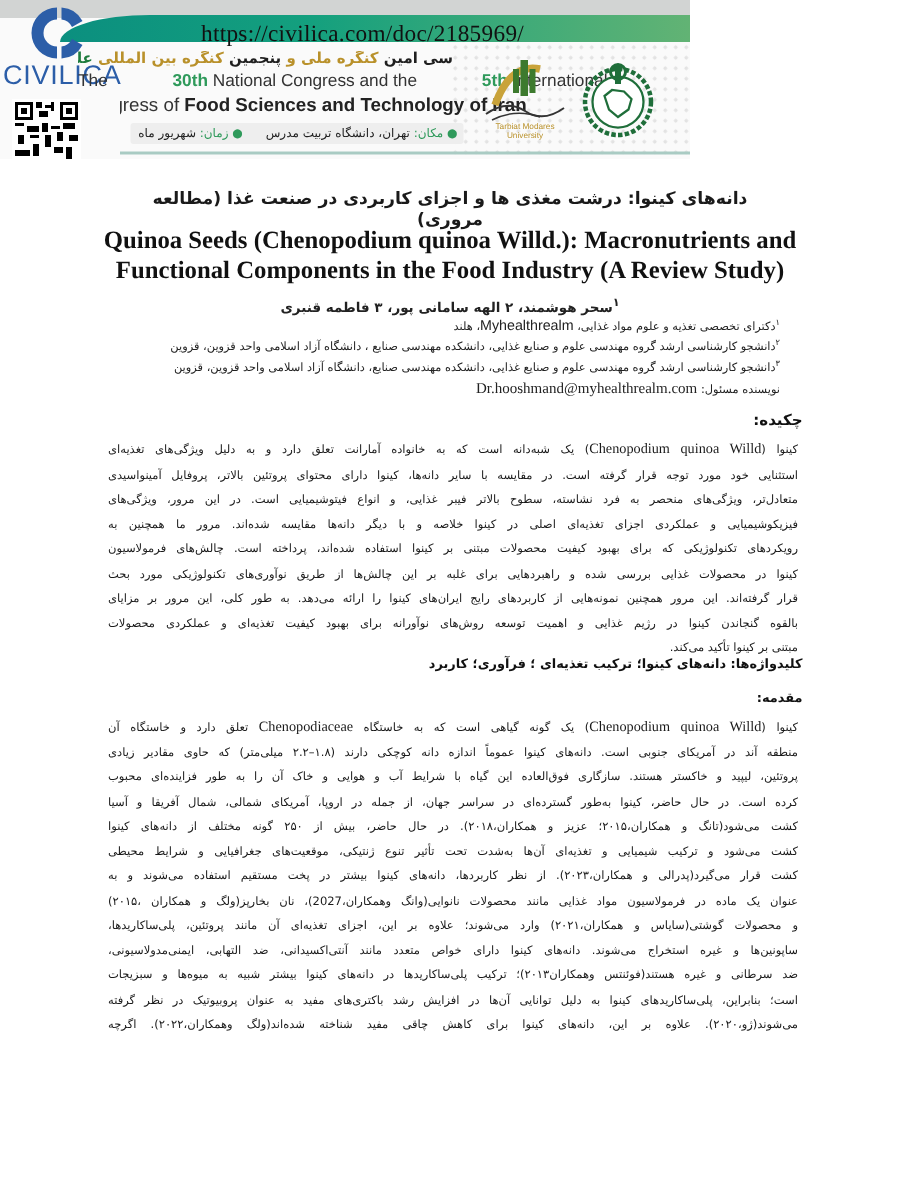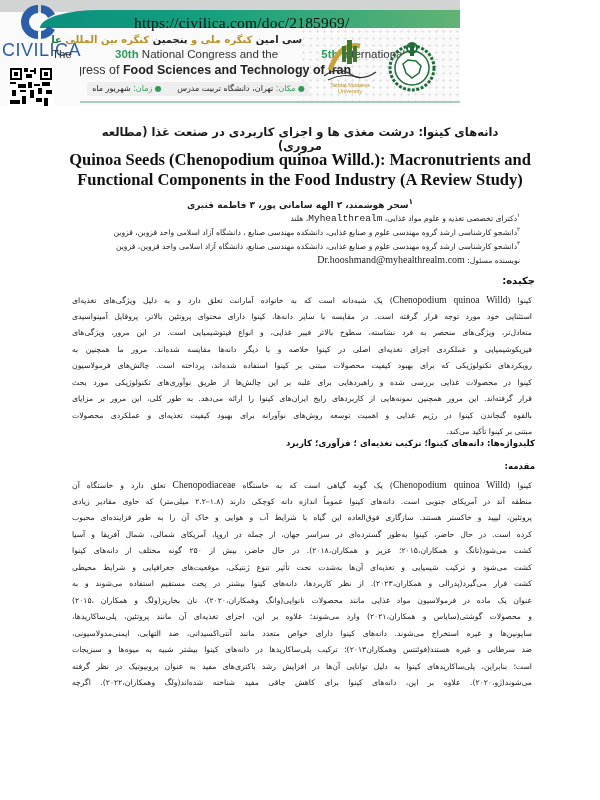--- a/index.html
+++ b/index.html
@@ -164,21 +164,21 @@
 </svg>
 
 <div class="fa-title">دانه‌های کینوا: درشت مغذی ها و اجزای کاربردی در صنعت غذا (مطالعه مروری)</div>
 <div class="en-title">
   <div>Quinoa Seeds (Chenopodium quinoa Willd.): Macronutrients and</div>
   <div>Functional Components in the Food Industry (A Review Study)</div>
 </div>
 
 <div class="authors"><sup>۱</sup><span>سحر هوشمند، ۲ الهه سامانی پور، ۳ فاطمه قنبری</span></div>
 
-<div class="affil aff1"><sup>۱</sup><span>دکترای تخصصی تغذیه و علوم مواد غذایی، </span><span style="font-family:Liberation Mono, monospace;font-size:9.5px;">Myhealthrealm</span><span>، هلند</span></div>
+<div class="affil aff1"><sup>۱</sup><span>دکترای تخصصی تغذیه و علوم مواد غذایی، </span><span style="font-family:Liberation Sans, sans-serif;font-size:9.5px;">Myhealthrealm</span><span>، هلند</span></div>
 <div class="affil aff2"><sup>۲</sup><span>دانشجو کارشناسی ارشد گروه مهندسی علوم و صنایع غذایی، دانشکده مهندسی صنایع ، دانشگاه آزاد اسلامی واحد قزوین، قزوین</span></div>
 <div class="affil aff3"><sup>۳</sup><span>دانشجو کارشناسی ارشد گروه مهندسی علوم و صنایع غذایی، دانشکده مهندسی صنایع، دانشگاه آزاد اسلامی واحد قزوین، قزوین</span></div>
 <div class="affil aff4"><span>نویسنده مسئول: </span><span class="email">Dr.hooshmand@myhealthrealm.com</span></div>
 
 <div class="section-head abstract-head">چکیده:</div>
 
 <div class="para abstract-para">
   <span class="line"><span>کینوا (</span><span class="latin">Chenopodium quinoa Willd</span><span>) یک شبه‌دانه است که به خانواده آمارانت تعلق دارد و به دلیل ویژگی‌های تغذیه‌ای</span></span>
   <span class="line">استثنایی خود مورد توجه قرار گرفته است. در مقایسه با سایر دانه‌ها، کینوا دارای محتوای پروتئین بالاتر، پروفایل آمینواسیدی</span>
   <span class="line">متعادل‌تر، ویژگی‌های منحصر به فرد نشاسته، سطوح بالاتر فیبر غذایی، و انواع فیتوشیمیایی است. در این مرور، ویژگی‌های</span>
@@ -194,19 +194,19 @@
 <div class="section-head intro-head">مقدمه:</div>
 
 <div class="para intro-para">
   <span class="line"><span>کینوا (</span><span class="latin">Chenopodium quinoa Willd</span><span>) یک گونه گیاهی است که به خاستگاه </span><span class="latin">Chenopodiaceae</span><span> تعلق دارد و خاستگاه آن</span></span>
   <span class="line">منطقه آند در آمریکای جنوبی است. دانه‌های کینوا عموماً اندازه دانه کوچکی دارند (۱.۸–۲.۲ میلی‌متر) که حاوی مقادیر زیادی</span>
   <span class="line">پروتئین، لیپید و خاکستر هستند. سازگاری فوق‌العاده این گیاه با شرایط آب و هوایی و خاک آن را به طور فزاینده‌ای محبوب</span>
   <span class="line">کرده است. در حال حاضر، کینوا به‌طور گسترده‌ای در سراسر جهان، از جمله در اروپا، آمریکای شمالی، شمال آفریقا و آسیا</span>
   <span class="line">کشت می‌شود(تانگ و همکاران،۲۰۱۵؛ عزیز و همکاران،۲۰۱۸). در حال حاضر، بیش از ۲۵۰ گونه مختلف از دانه‌های کینوا</span>
   <span class="line">کشت می‌شود و ترکیب شیمیایی و تغذیه‌ای آن‌ها به‌شدت تحت تأثیر تنوع ژنتیکی، موقعیت‌های جغرافیایی و شرایط محیطی</span>
   <span class="line">کشت قرار می‌گیرد(پدرالی و همکاران،۲۰۲۳). از نظر کاربردها، دانه‌های کینوا بیشتر در پخت مستقیم استفاده می‌شوند و به</span>
-  <span class="line">عنوان یک ماده در فرمولاسیون مواد غذایی مانند محصولات نانوایی(وانگ وهمکاران،۲۰۲۰)، نان بخارپز(ولگ و همکاران ،۲۰۱۵)</span>
+  <span class="line">عنوان یک ماده در فرمولاسیون مواد غذایی مانند محصولات نانوایی(وانگ وهمکاران،2027)، نان بخارپز(ولگ و همکاران ،۲۰۱۵)</span>
   <span class="line">و محصولات گوشتی(سایاس و همکاران،۲۰۲۱) وارد می‌شوند؛ علاوه بر این، اجزای تغذیه‌ای آن مانند پروتئین، پلی‌ساکاریدها،</span>
   <span class="line">ساپونین‌ها و غیره استخراج می‌شوند. دانه‌های کینوا دارای خواص متعدد مانند آنتی‌اکسیدانی، ضد التهابی، ایمنی‌مدولاسیونی،</span>
   <span class="line">ضد سرطانی و غیره هستند(فوئنتس وهمکاران۲۰۱۳)؛ ترکیب پلی‌ساکاریدها در دانه‌های کینوا بیشتر شبیه به میوه‌ها و سبزیجات</span>
   <span class="line">است؛ بنابراین، پلی‌ساکاریدهای کینوا به دلیل توانایی آن‌ها در افزایش رشد باکتری‌های مفید به عنوان پروبیوتیک در نظر گرفته</span>
   <span class="line">می‌شوند(ژو،۲۰۲۰). علاوه بر این، دانه‌های کینوا برای کاهش چاقی مفید شناخته شده‌اند(ولگ وهمکاران،۲۰۲۲). اگرچه</span>
 </div>
 
 </body></html>

